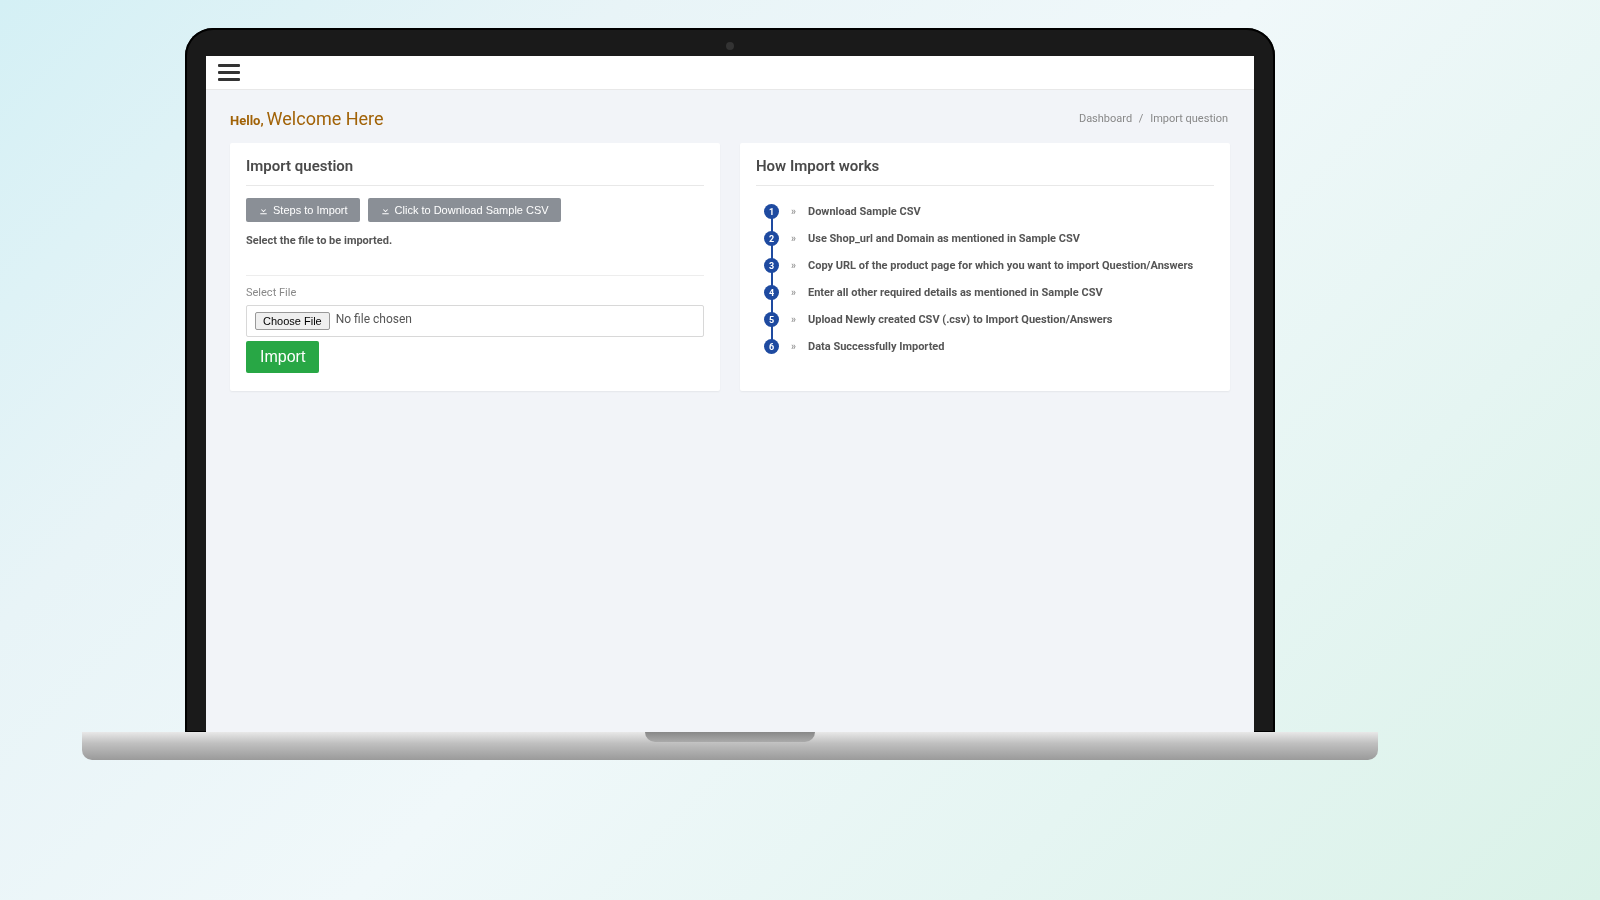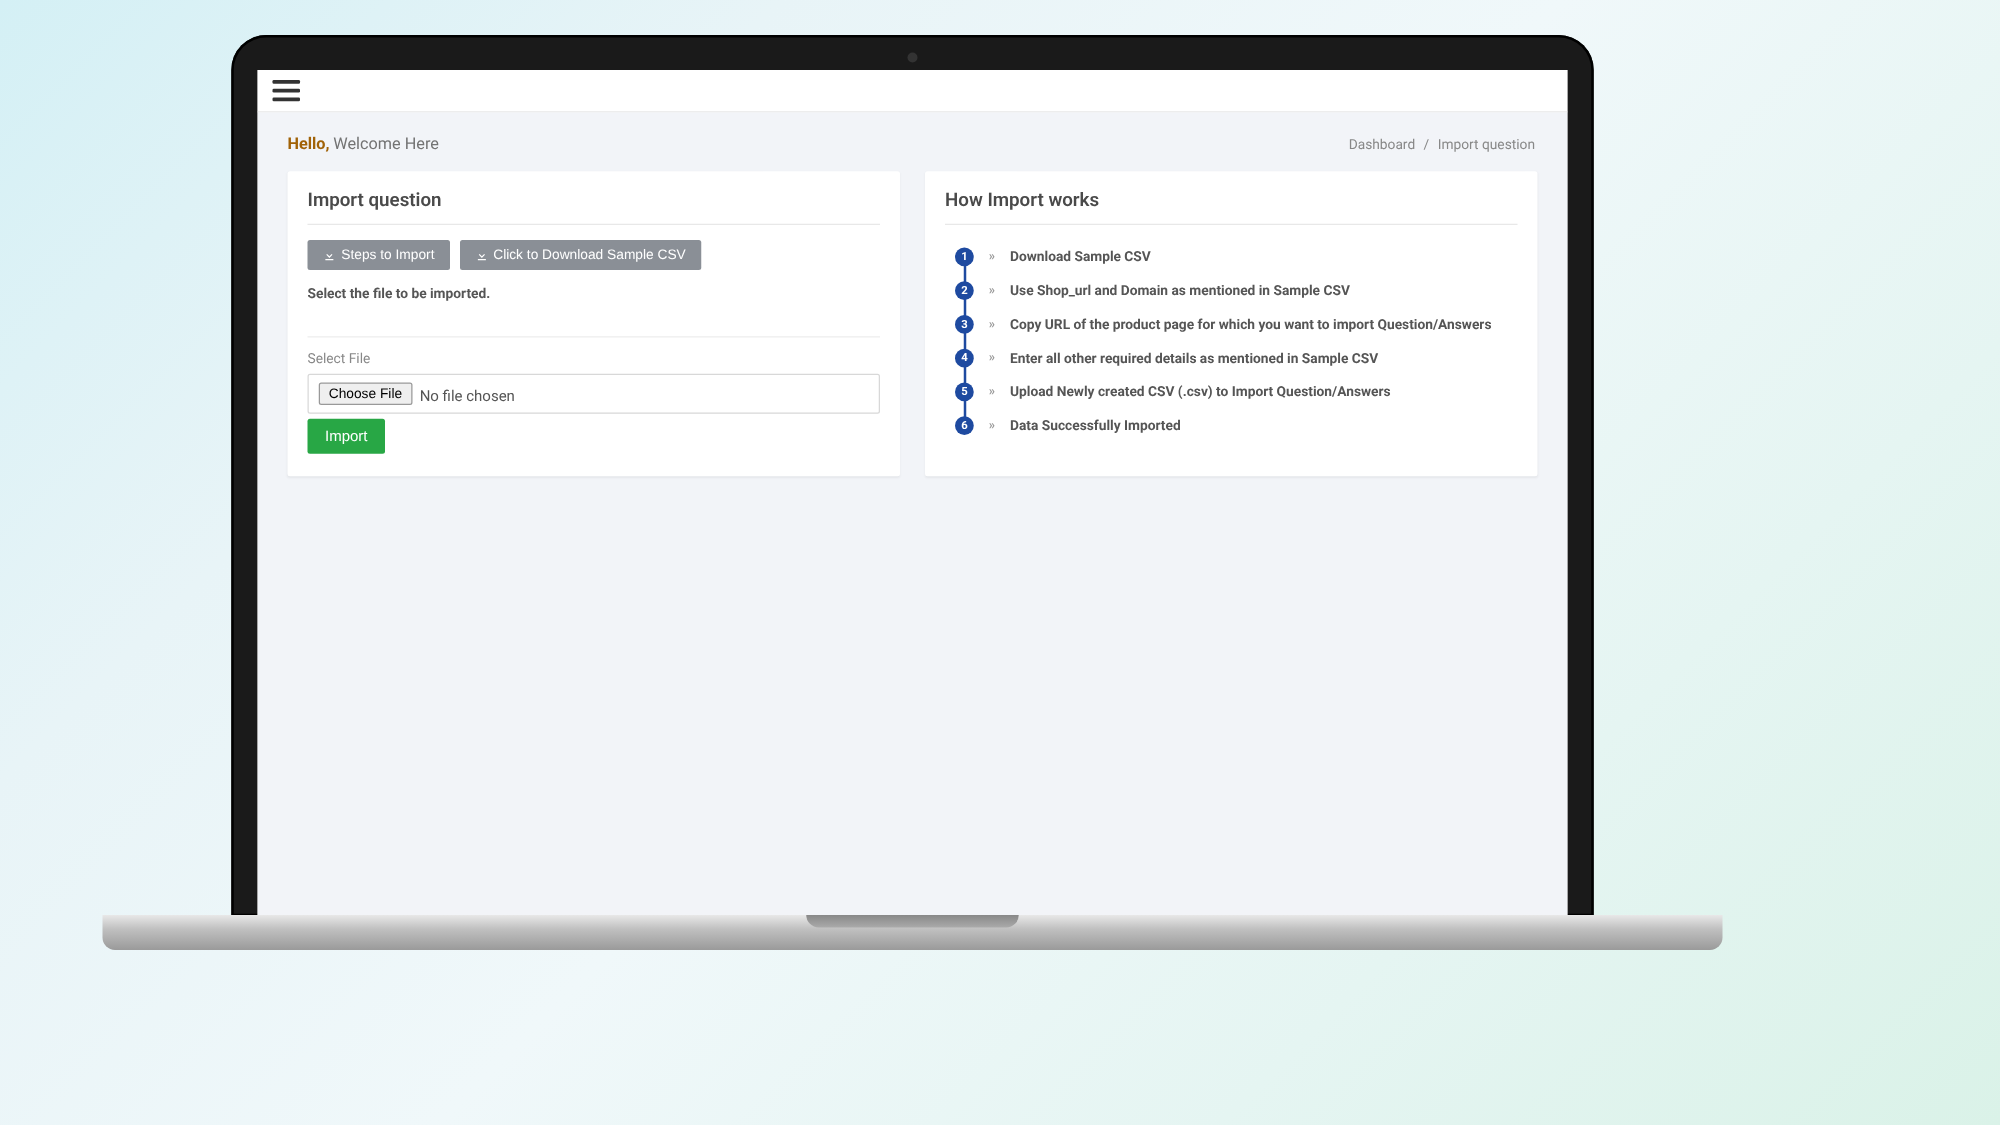--- a/index.html
+++ b/index.html
@@ -93,22 +93,22 @@
   align-items: center;
   padding: 18px 24px 14px 24px;
   font-size: 12px;
 }
 .greeting-hello {
   font-weight: 700;
   color: #a16207;
   font-size: 13px;
 }
 .greeting-sub {
-  color: #737373;
-  font-size: 13px;
+  color: #a16207;
+  font-size: 18px;
 }
 .breadcrumb {
   color: #888;
   font-size: 11px;
 }
 .breadcrumb span { margin: 0 2px; }
 .breadcrumb-sep { margin: 0 5px; }
 
 .panels {
   display: flex;
@@ -161,41 +161,41 @@
   color: #888;
   margin-top: 8px;
   margin-bottom: 6px;
 }
 .file-input-wrap {
   border: 1px solid #d8d8d8;
   padding: 6px 8px;
   border-radius: 2px;
   font-size: 12px;
   display: flex;
-  align-items: flex-end;
+  align-items: flex-start;
   gap: 6px;
 }
 .choose-file-btn {
   font-size: 11px;
   padding: 2px 7px;
   border: 1px solid #999;
   background: #efefef;
   cursor: pointer;
   border-radius: 2px;
 }
 .no-file {
   color: #555;
   font-size: 12px;
 }
 .btn-green {
   background: #28a745;
   color: #fff;
   border: none;
   padding: 7px 14px;
-  font-size: 12px;
+  font-size: 16px;
   border-radius: 2px;
   cursor: pointer;
   margin-top: 4px;
 }
 
 
 .steps {
   position: relative;
   padding-left: 8px;
 }

